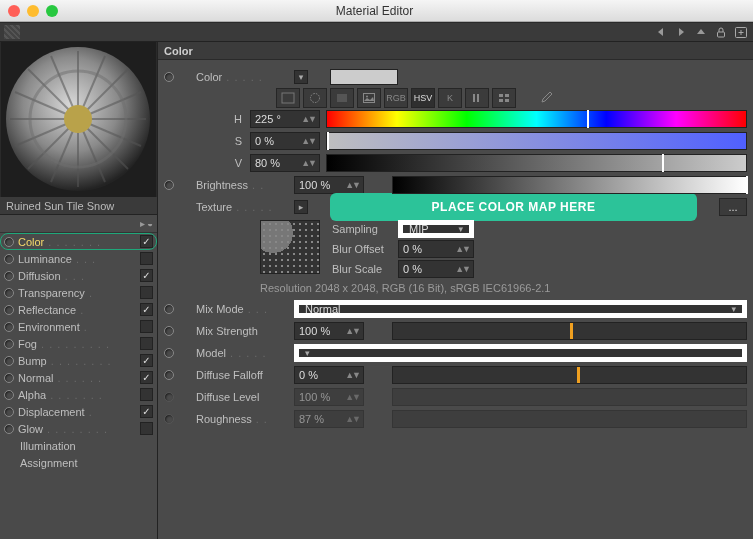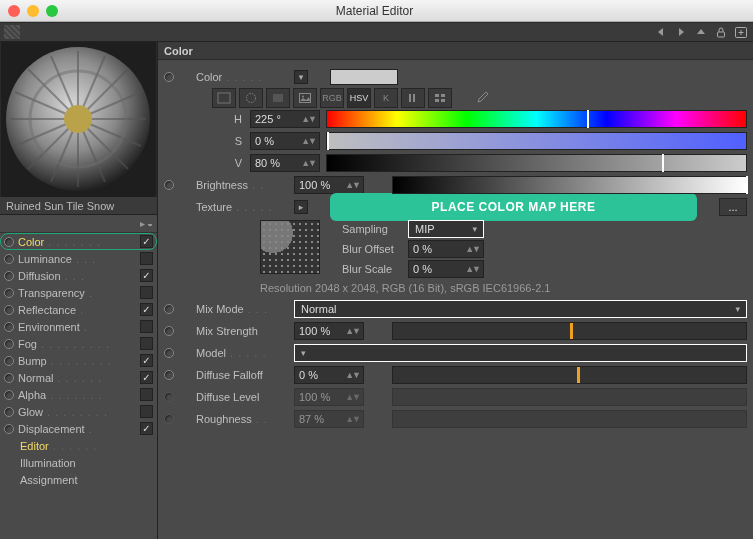--- a/index.html
+++ b/index.html
@@ -34,40 +34,40 @@
 .content{flex:1;background:#4a4a4a;overflow:hidden}
 .section-hd{background:#3b3b3b;height:18px;display:flex;align-items:center;padding:0 6px;color:#cfcfcf;font-weight:600;border-bottom:1px solid #2a2a2a}
 .pad{padding:6px 6px 0 6px}
 .row{display:flex;align-items:center;height:22px;gap:22px}
 .row .rad{width:10px;height:10px;border-radius:50%;border:1px solid #888;flex:none;box-shadow:inset 1px 1px 2px rgba(0,0,0,0.6)}
 .row .rad.dis{border-color:#555}
 .row .rlabel{width:76px;white-space:nowrap}
 .row .rlabel.dis{color:#666}
 .arrowbox{width:14px;height:14px;border:1px solid #222;background:#333;display:flex;align-items:center;justify-content:center;color:#aaa;font-size:9px}
 .swatch{width:68px;height:16px;background:#ccc;border:1px solid #222}
-.iconrow{display:flex;gap:3px;margin-left:48px}
+.iconrow{display:flex;gap:3px;margin-left:112px}
 .tool{width:24px;height:20px;background:#3b3b3b;border:1px solid #262626;display:flex;align-items:center;justify-content:center;color:#888;font-size:9px}
 .tool.on{background:#2f2f2f;color:#ddd}
 .hsvrow{display:flex;align-items:center;height:22px;gap:0}
 .hsvrow .lab{width:86px;text-align:right;padding-right:8px}
 .numfield{width:70px;height:18px;background:#333;border:1px solid #222;display:flex;align-items:center;justify-content:space-between;padding:0 4px}
 .numfield .val{color:#ddd}
 .numfield .step{color:#888;font-size:9px;letter-spacing:-2px}
 .slider{flex:1;height:18px;border:1px solid #222;position:relative;margin-left:6px}
 .huegrad{background:linear-gradient(to right,red,yellow,lime,cyan,blue,magenta,red)}
 .sgrad{background:linear-gradient(to right,#bfbfbf,#5060ff)}
 .vgrad{background:linear-gradient(to right,#000,#ccc)}
 .bgrad{background:linear-gradient(to right,#000,#fff)}
 .marker{position:absolute;top:-1px;bottom:-1px;width:2px;background:#fff}
 .texpreview{width:60px;height:54px;background:#2a2a2a;border:1px solid #222;background-image:radial-gradient(circle,#888 1px,transparent 1px),radial-gradient(circle at 12px 12px,#777 20px,#333 20px);background-size:6px 6px,100% 100%}
-.texblock{display:flex;gap:22px;margin-left:96px;margin-top:2px}
+.texblock{display:flex;gap:12px;margin-left:96px;margin-top:2px}
 .texfields{flex:1}
 .texfields .trow{display:flex;align-items:center;height:18px;gap:4px;margin-bottom:2px}
 .texfields .tl2{width:62px}
-.dropdown{height:18px;background:#333;border:1px solid #ffffff;display:flex;align-items:center;padding:0 6px;flex:1;position:relative}
+.dropdown{height:18px;background:#333;border:5px solid #ffffff;display:flex;align-items:center;padding:0 6px;flex:1;position:relative}
 .dropdown .dv{flex:1;color:#ddd}
 .dropdown .da{color:#aaa;font-size:9px;display:flex;flex-direction:column;line-height:4px}
 .placebar{flex:1;height:28px;background:#2cc399;border-radius:6px;display:flex;align-items:center;justify-content:center;color:#fff;font-weight:700;font-size:12px;letter-spacing:0.5px}
 .dotsbtn{width:28px;height:18px;background:#3b3b3b;border:1px solid #262626;display:flex;align-items:center;justify-content:center;color:#ddd}
 .bigslider{flex:1;height:18px;background:#333;border:1px solid #222;position:relative;margin-left:6px}
 .bigslider .knob{position:absolute;top:0;bottom:0;width:3px;background:#f0a020}
 .reso{margin-left:96px;color:#9a9a9a;margin-bottom:4px;margin-top:2px}
 </style>
 </head>
 <body>
@@ -190,30 +190,27 @@
           <span class="lbl">Normal<span class="dots"> . . . . . .</span></span>
           <span class="chk on"></span>
         </div>
         <div class="chanrow">
           <span class="rad"></span>
           <span class="lbl">Alpha<span class="dots"> . . . . . . .</span></span>
           <span class="chk"></span>
         </div>
         <div class="chanrow">
           <span class="rad"></span>
+          <span class="lbl">Displacement<span class="dots"> .</span></span>
+          <span class="chk on"></span>
+        </div>
+        <div class="chanrow">
+          <span class="rad"></span>
           <span class="lbl">Glow<span class="dots"> . . . . . . . .</span></span>
           <span class="chk"></span>
-        </div>
-        <div class="chanrow">
-          <span class="rad"></span>
-          <span class="lbl">Displacement<span class="dots"> .</span></span>
-          <span class="chk on"></span>
-        </div>
-        <div class="sub">
-          <span class="lbl y">Editor<span class="dots"> . . . . . .</span></span>
         </div>
         <div class="sub">
           <span class="lbl">Illumination</span>
         </div>
         <div class="sub">
           <span class="lbl">Assignment</span>
         </div>
       </div>
   </div>
 

